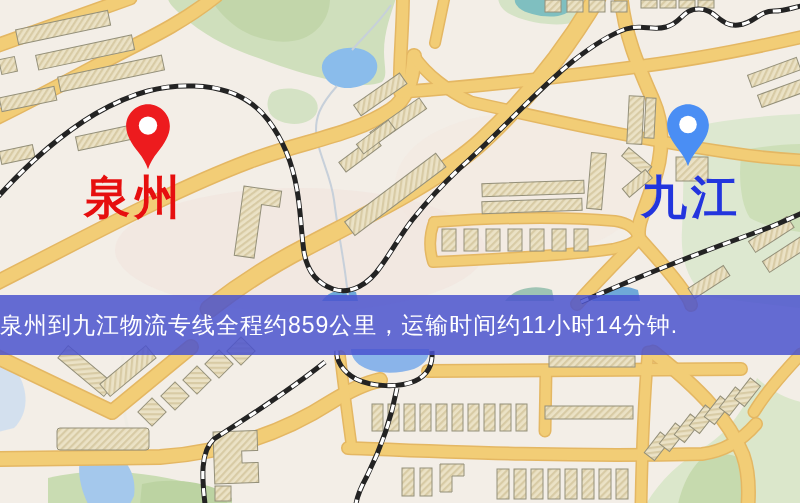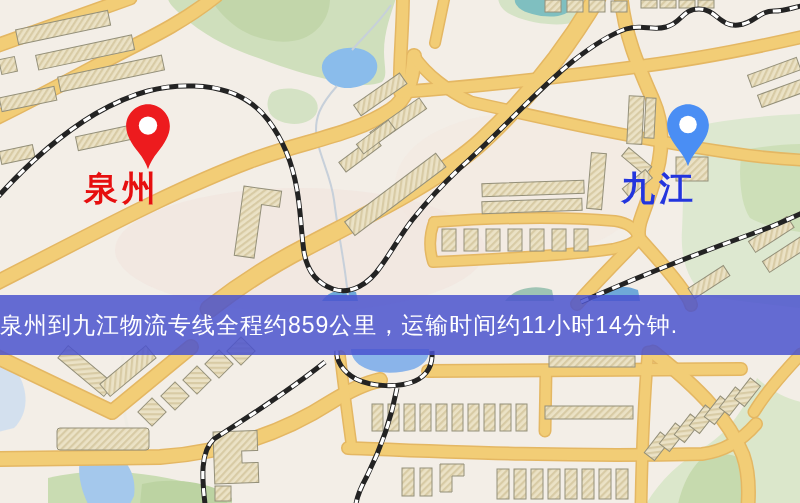--- a/index.html
+++ b/index.html
@@ -9,25 +9,25 @@
   
   .rd{fill:none;stroke:#f2cd76;stroke-linecap:round;stroke-linejoin:round;}
   .rde{fill:none;stroke:#e4b763;stroke-linecap:round;stroke-linejoin:round;}
   .rb{fill:none;stroke:#232323;stroke-width:5;}
   .rw{fill:none;stroke:#ffffff;stroke-width:3.2;stroke-dasharray:8 9;}
   .bld{fill:url(#bh);stroke:#94907a;stroke-width:1;}
   .stream{fill:none;stroke:#c7d0da;stroke-width:2;}
   .wpath{fill:none;stroke:#efece4;stroke-width:3;}
   
   .pin{position:absolute;}
-  .place-label{position:absolute;font-family:Liberation Mono, monospace;font-weight:700;
-    font-size:34px;letter-spacing:4px;line-height:1;white-space:nowrap;
+  .place-label{position:absolute;font-family:Liberation Sans, sans-serif;font-weight:700;
+    font-size:46px;letter-spacing:4px;line-height:1;white-space:nowrap;
     text-shadow:0 0 1px rgba(255,255,255,.4);}
   .origin-label{left:84px;top:174px;color:#e60f0f;}
-  .dest-label{left:621px;top:174px;color:#2335dd;}
+  .dest-label{left:641px;top:174px;color:#2335dd;}
   .banner{position:absolute;left:0;top:295px;width:800px;height:60px;
     background:rgba(73,81,206,.84);display:flex;align-items:center;
     box-sizing:border-box;}
   .banner span{color:#ffffff;font-size:23px;letter-spacing:1px;white-space:nowrap;}
 </style>
 </head>
 <body>
 
 <div class="stage">
 

